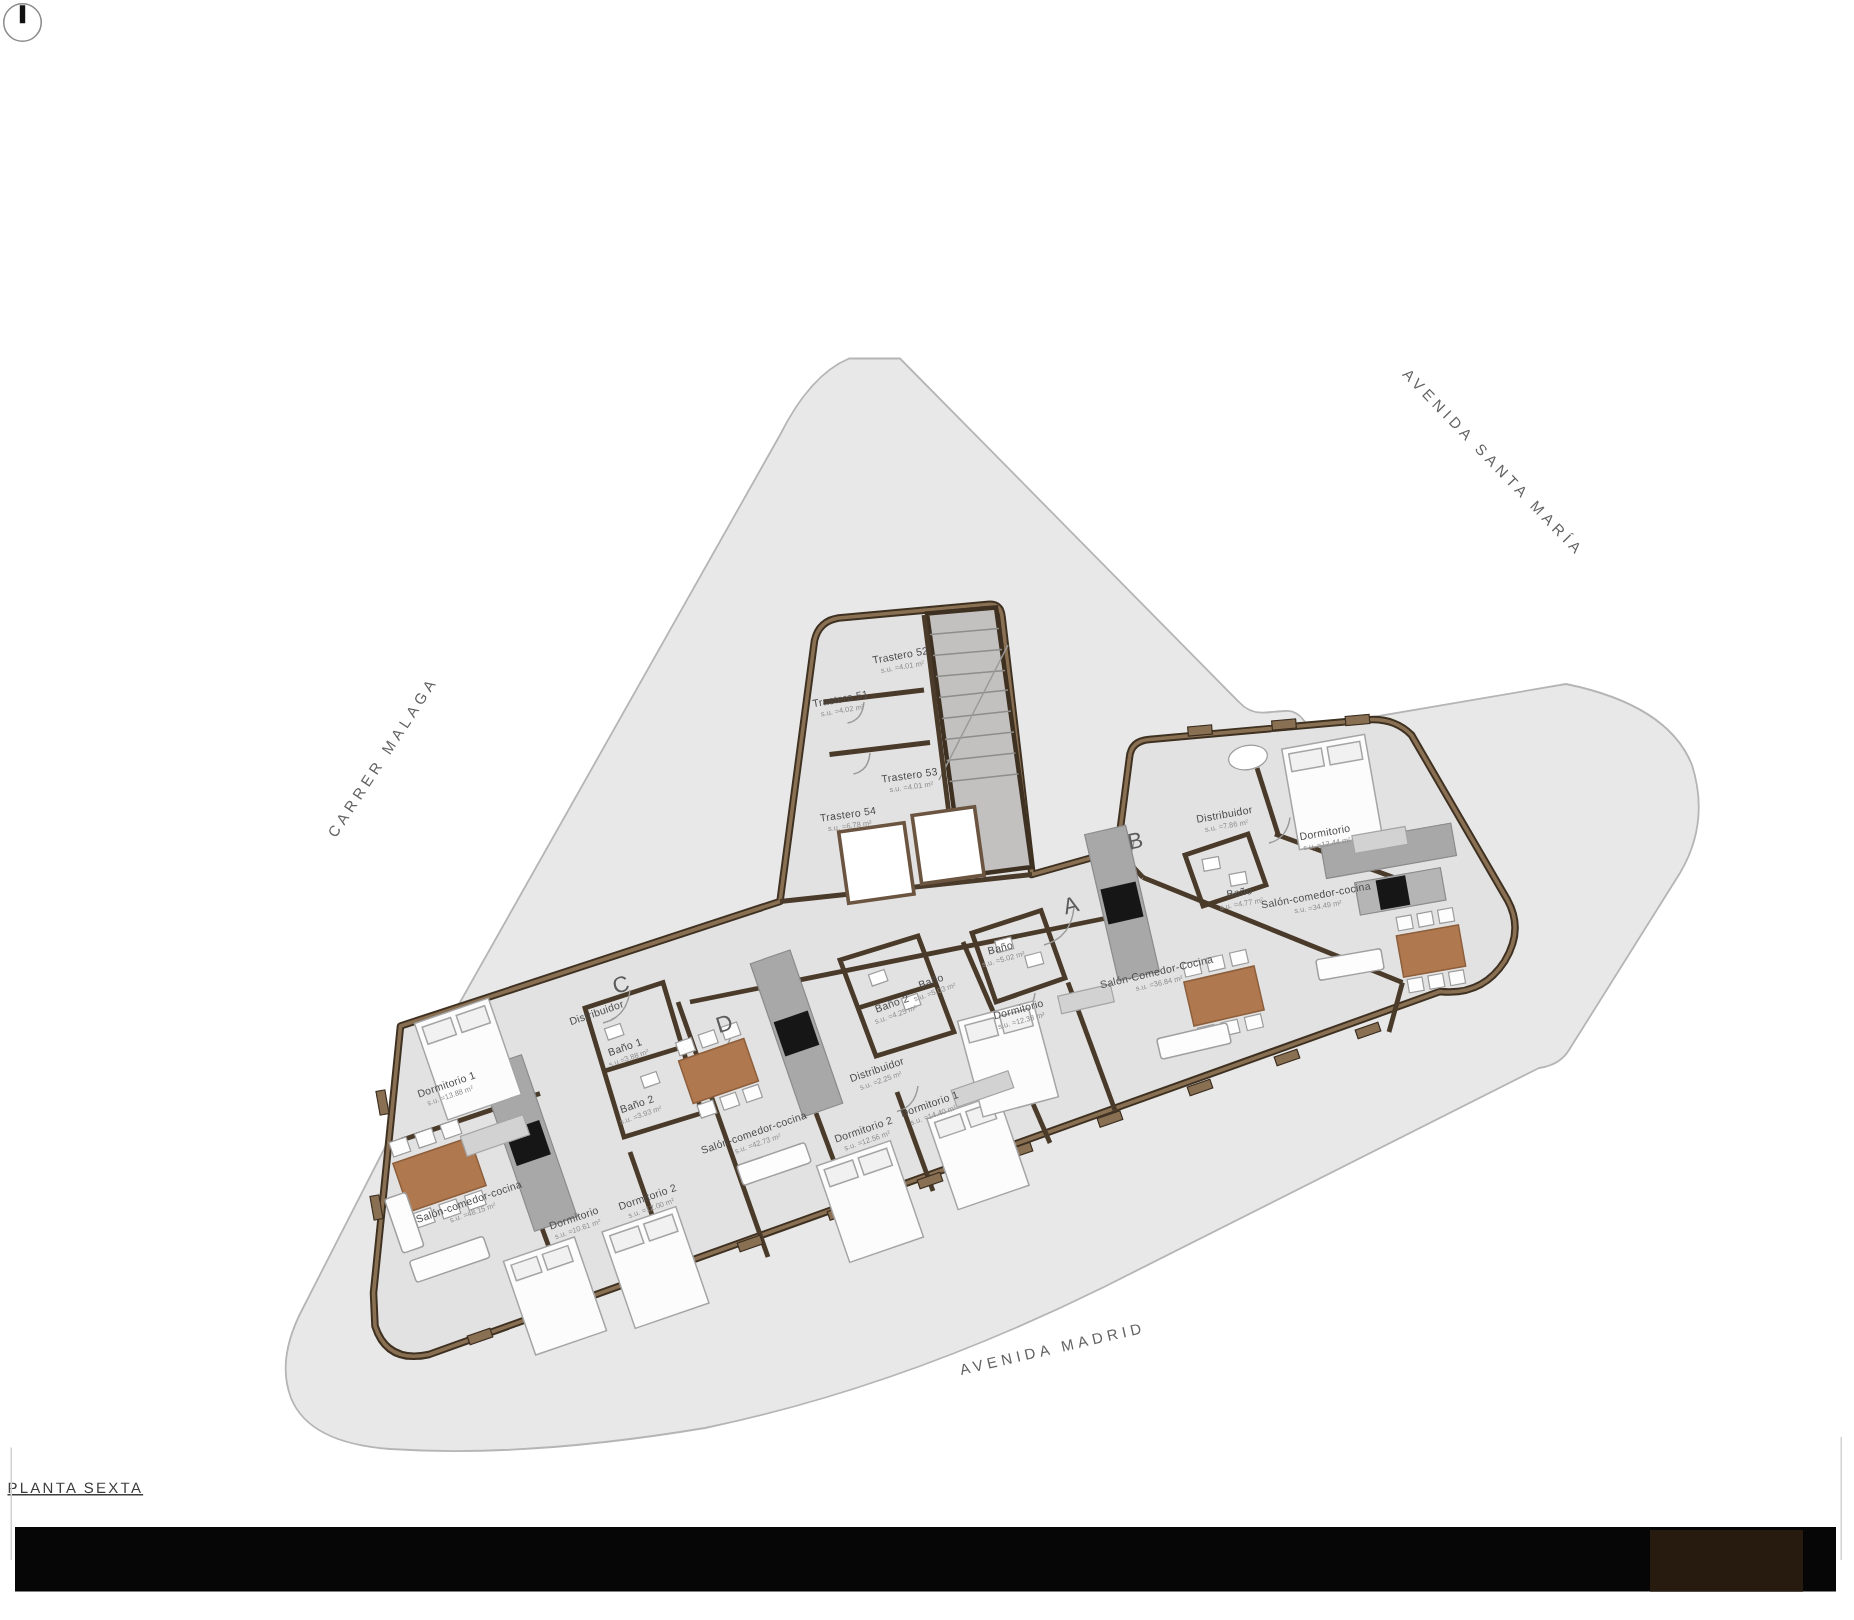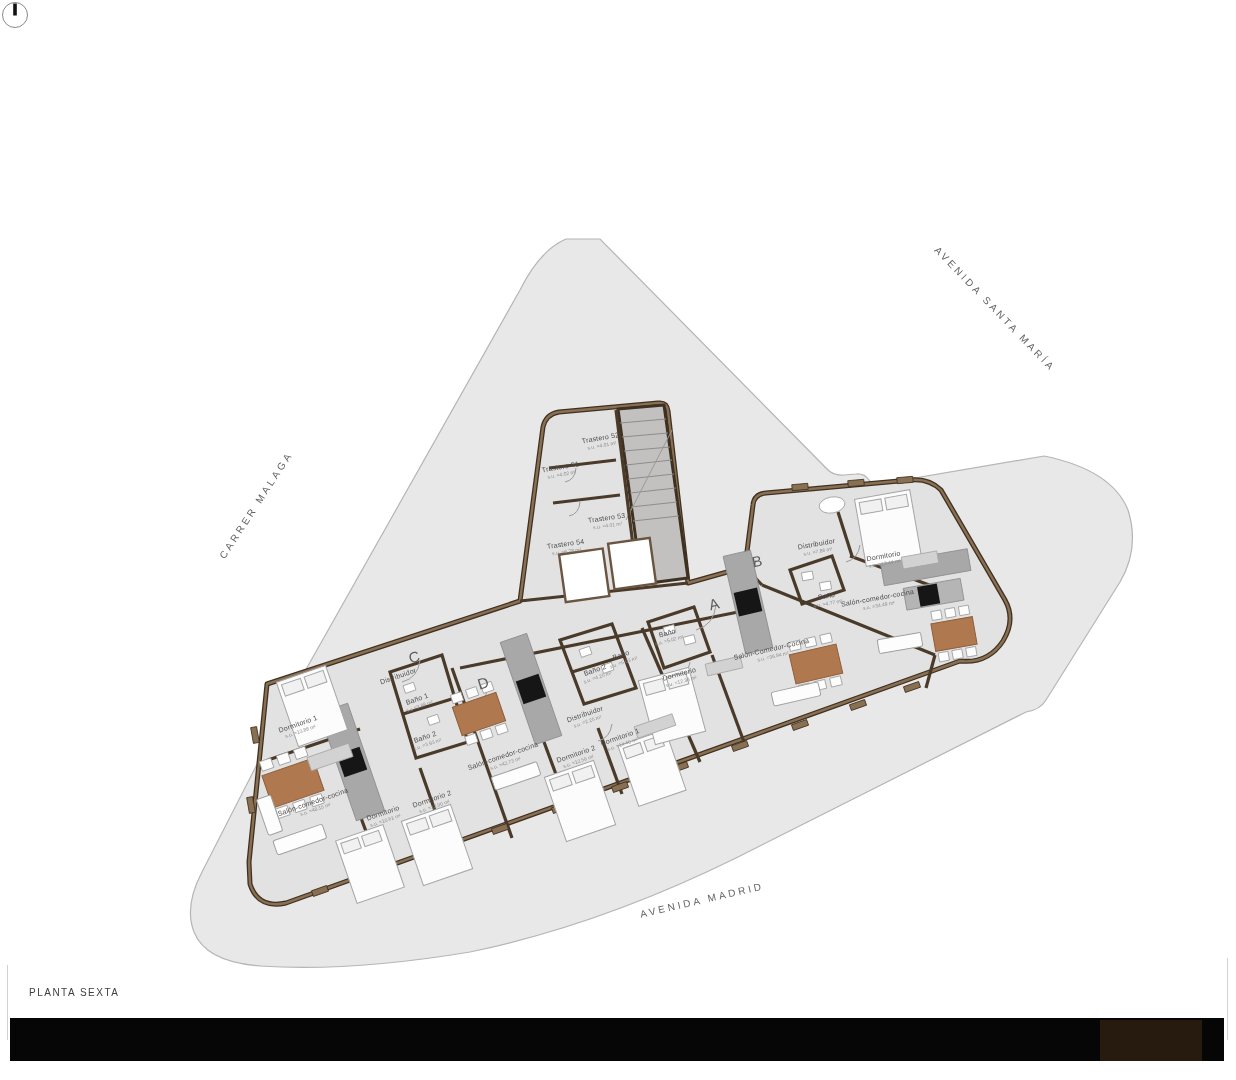--- a/index.html
+++ b/index.html
@@ -8,21 +8,21 @@
   .stage svg{position:absolute;left:0;top:0;}
   #labels-layer{position:absolute;left:0;top:0;width:100%;height:100%;pointer-events:none;}
   .room-label{position:absolute;transform:translate(-50%,-50%) rotate(var(--r,0deg));
               text-align:center;line-height:1.3;white-space:nowrap;color:#4c4c4c;}
   .room-label .rn{display:block;font-size:7px;letter-spacing:.2px;}
   .room-label .ra{display:block;font-size:5px;color:#8e8e8e;}
   .unit-letter{position:absolute;transform:translate(-50%,-50%) rotate(var(--r,0deg));
                font-size:15px;color:#5c5c5c;}
   .street-label{position:absolute;transform:translate(-50%,-50%) rotate(var(--r,0deg));
                 font-size:10px;letter-spacing:3px;color:#636363;white-space:nowrap;}
-  .sheet-title{position:absolute;left:29px;top:987px;font-size:10px;letter-spacing:1.5px;color:#3e3e3e;}
+  .sheet-title{position:absolute;left:5px;top:987px;font-size:10px;letter-spacing:1.5px;color:#3e3e3e;text-decoration:underline;}
   .title-bar{position:absolute;left:10px;top:1018px;width:1214px;height:43px;background:#060606;}
   .title-bar .brown-block{position:absolute;left:1090px;top:2px;width:102px;height:41px;background:#271b10;}
   .edge-line{position:absolute;width:1px;background:#d2d2d2;}
   .north{position:absolute;left:1170px;top:979px;width:30px;height:30px;}
 </style>
 </head>
 <body>
 
 <div class="stage">
 

